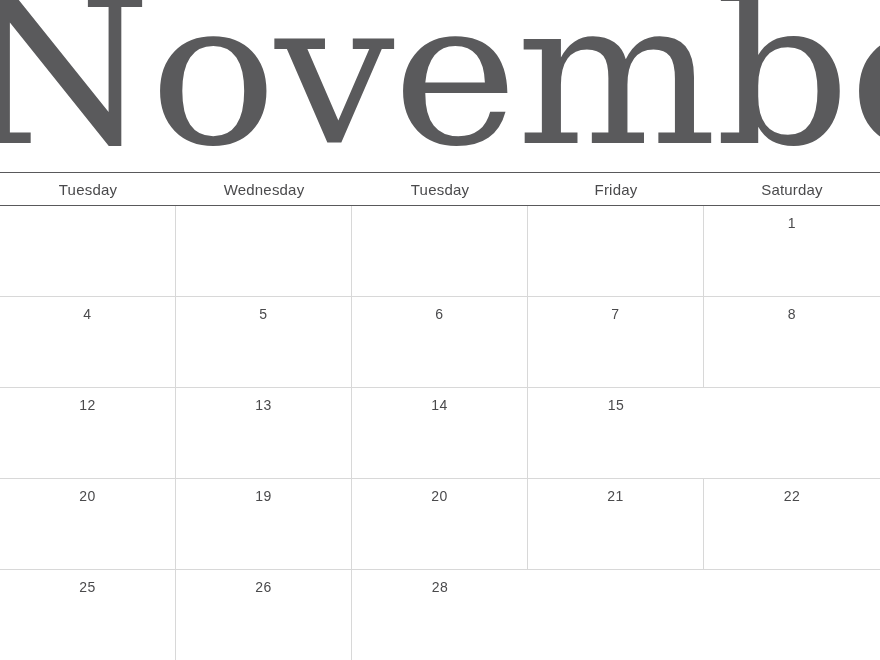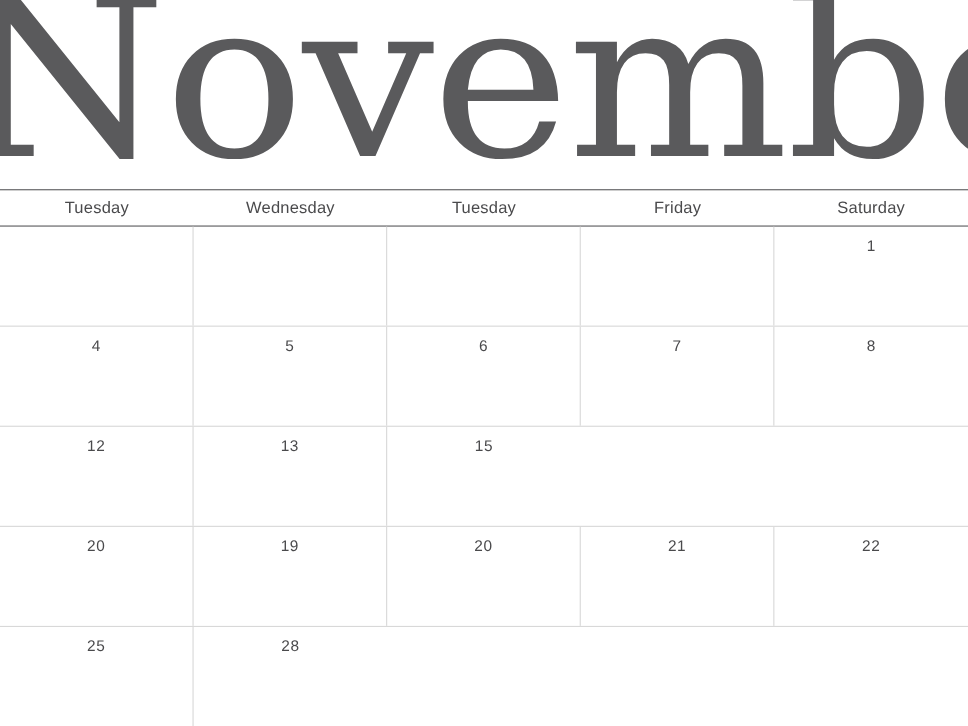--- a/index.html
+++ b/index.html
@@ -163,20 +163,23 @@
     </div>
 
     <div class="week-row">
       <div class="day-cell">
         <span class="day-number">12</span>
       </div>
       <div class="day-cell">
         <span class="day-number">13</span>
       </div>
       <div class="day-cell">
+        <span class="day-number">14</span>
+      </div>
+      <div class="day-cell">
         <span class="day-number">15</span>
       </div>
     </div>
 
     <div class="week-row">
       <div class="day-cell">
         <span class="day-number">20</span>
       </div>
       <div class="day-cell">
         <span class="day-number">19</span>
@@ -188,20 +191,23 @@
         <span class="day-number">21</span>
       </div>
       <div class="day-cell">
         <span class="day-number">22</span>
       </div>
     </div>
 
     <div class="week-row">
       <div class="day-cell">
         <span class="day-number">25</span>
+      </div>
+      <div class="day-cell">
+        <span class="day-number">26</span>
       </div>
       <div class="day-cell">
         <span class="day-number">28</span>
       </div>
     </div>
 
   </div>
 </div>
 
 </body></html>

